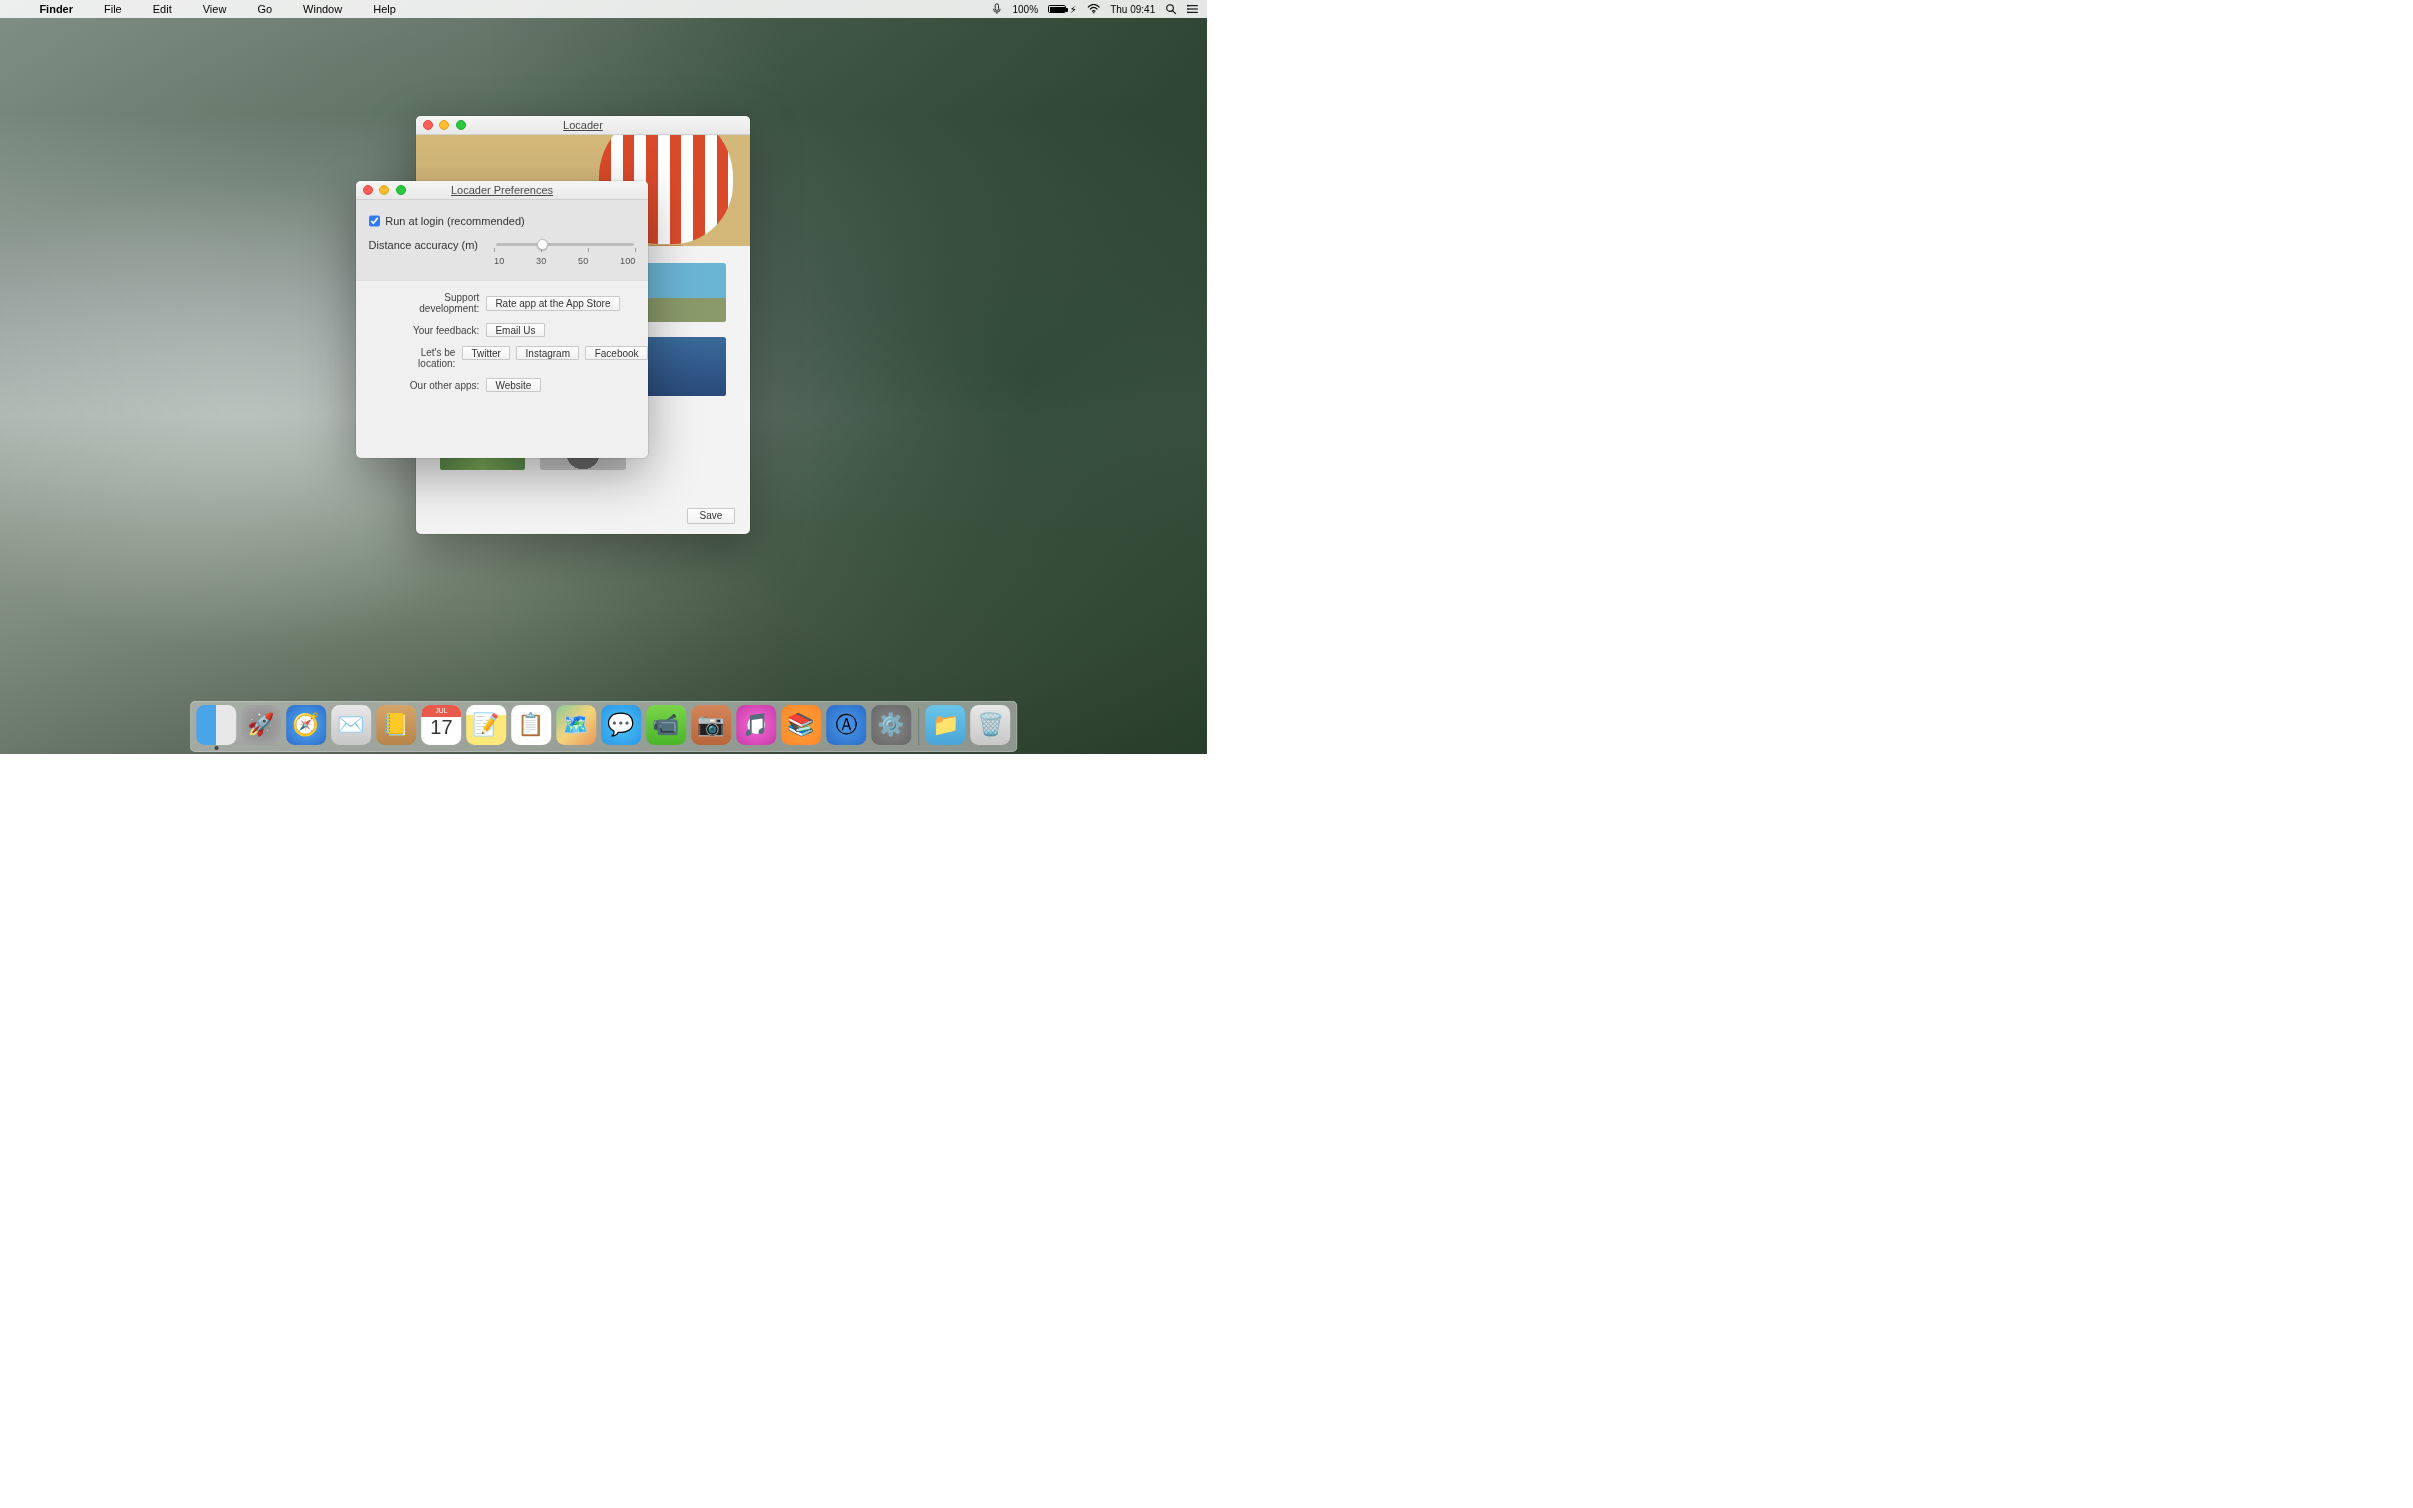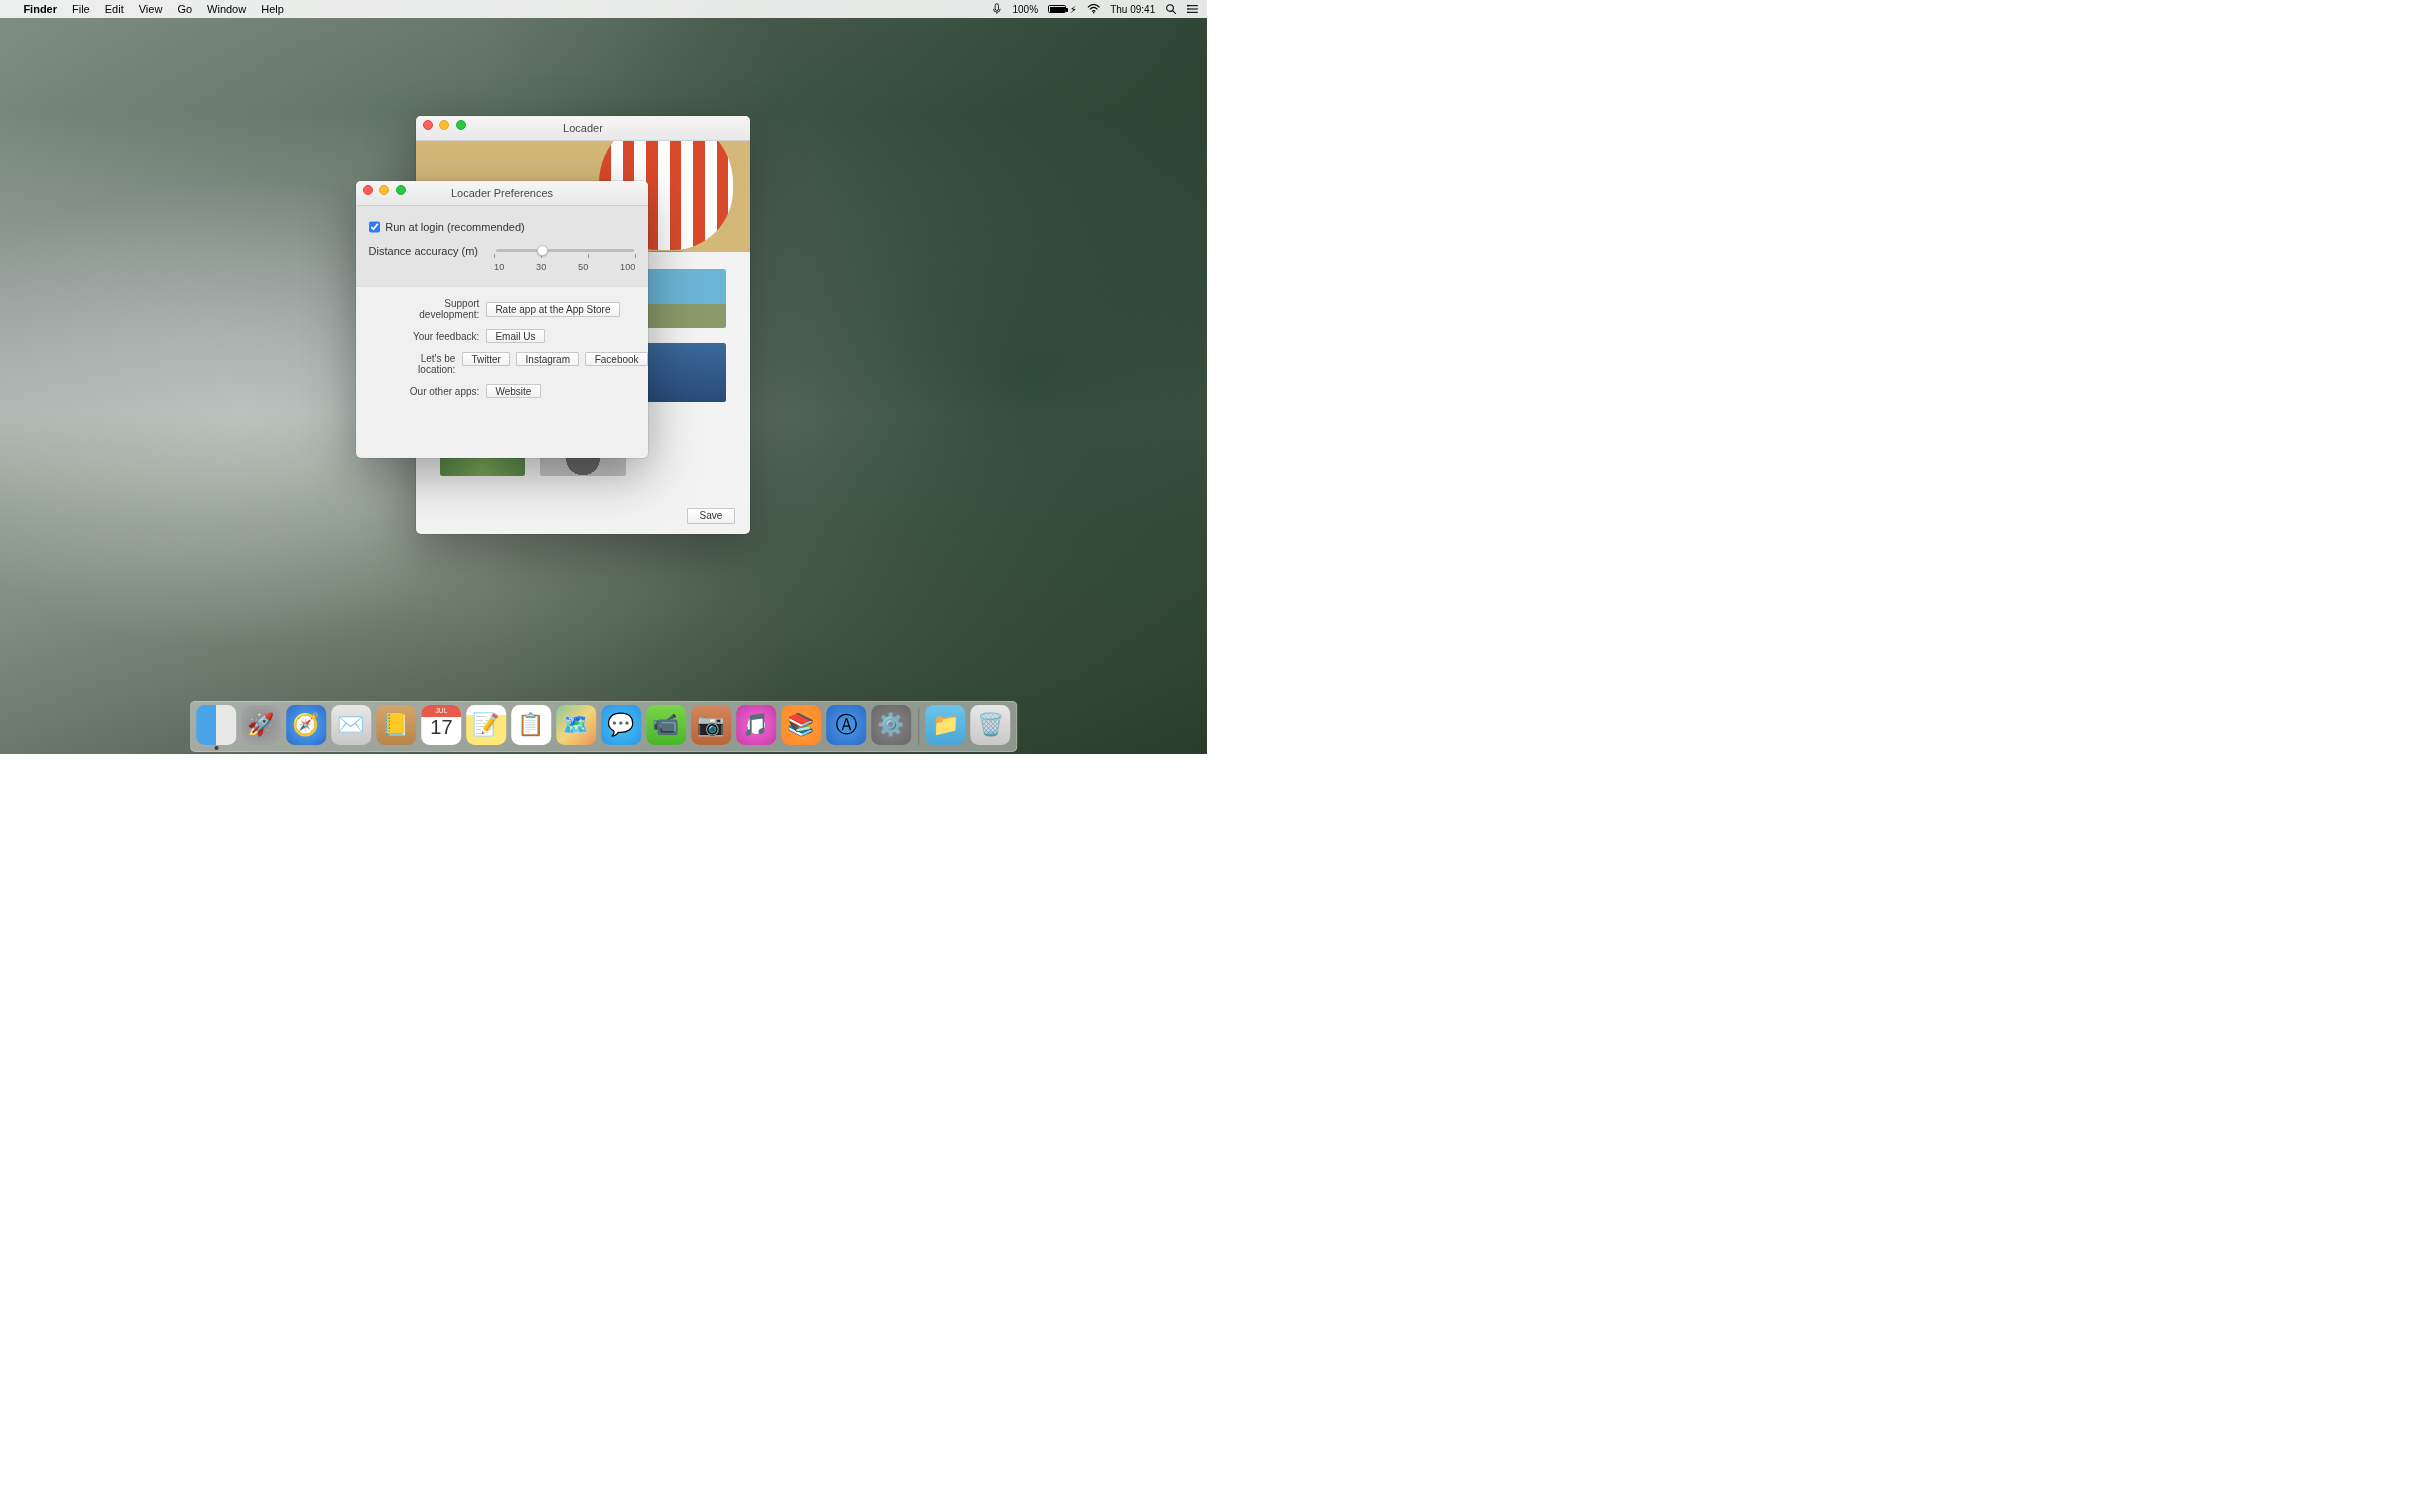--- a/index.html
+++ b/index.html
@@ -25,44 +25,44 @@
 .menubar {
   position: absolute; top: 0; left: 0; right: 0;
   height: 18.4px;
   background: rgba(248,248,248,0.9);
   display: flex; align-items: center;
   padding: 0 8.4px;
   font-size: 11px;
   color: #000;
   z-index: 1000;
 }
-.menubar .left { display: flex; align-items: center; gap: 15px; }
+.menubar .left { display: flex; align-items: center; gap: 31px; }
 .menubar .right { margin-left: auto; display: flex; align-items: center; gap: 10px; font-size: 10px; }
 .menubar .app-name { font-weight: 600; }
 .apple-logo { font-size: 11.7px; }
 .menubar .status-icon { display: inline-flex; align-items: center; }
 .battery-icon { display: inline-block; width: 18.4px; height: 8.4px; border: 0.8px solid #000; border-radius: 1.7px; position: relative; }
 .battery-icon::after { content:""; position:absolute; right:-2.5px; top:1.7px; width:1.7px; height:4.2px; background:#000; border-radius:0 0.8px 0.8px 0;}
 .battery-icon .fill { position:absolute; left:0.8px; top:0.8px; bottom:0.8px; right:0.8px; background:#000; }
 
 
 .window {
   position: absolute;
   background: #ececec;
   border-radius: 5px;
   box-shadow: 0 17px 50px rgba(0,0,0,0.35), 0 0 0 0.8px rgba(0,0,0,0.1);
   overflow: hidden;
 }
 .titlebar {
-  height: 25px;
+  height: 19px;
   display: flex; align-items: center; justify-content: center;
   position: relative;
   background: linear-gradient(#f6f6f6, #e8e8e8);
   border-bottom: 0.8px solid #d0d0d0;
-  font-size: 11px; color: #4a4a4a;
+  font-size: 11px; color: #4a4a4a; text-decoration: underline;
 }
 .traffic { position: absolute; left: 6.7px; top: 4.2px; display: flex; gap: 6.7px; }
 .traffic span { width: 10px; height: 10px; border-radius: 50%; display:block; }
 .t-close { background: #ff5f57; border: 0.4px solid #e04640; }
 .t-min { background: #ffbd2e; border: 0.4px solid #dfa123; }
 .t-max { background: #28c940; border: 0.4px solid #1dad2b; }
 
 
 .locader-window { left: 416px; top: 116px; width: 334px; height: 418px; background:#f3f3f3; }
 .locader-hero {

